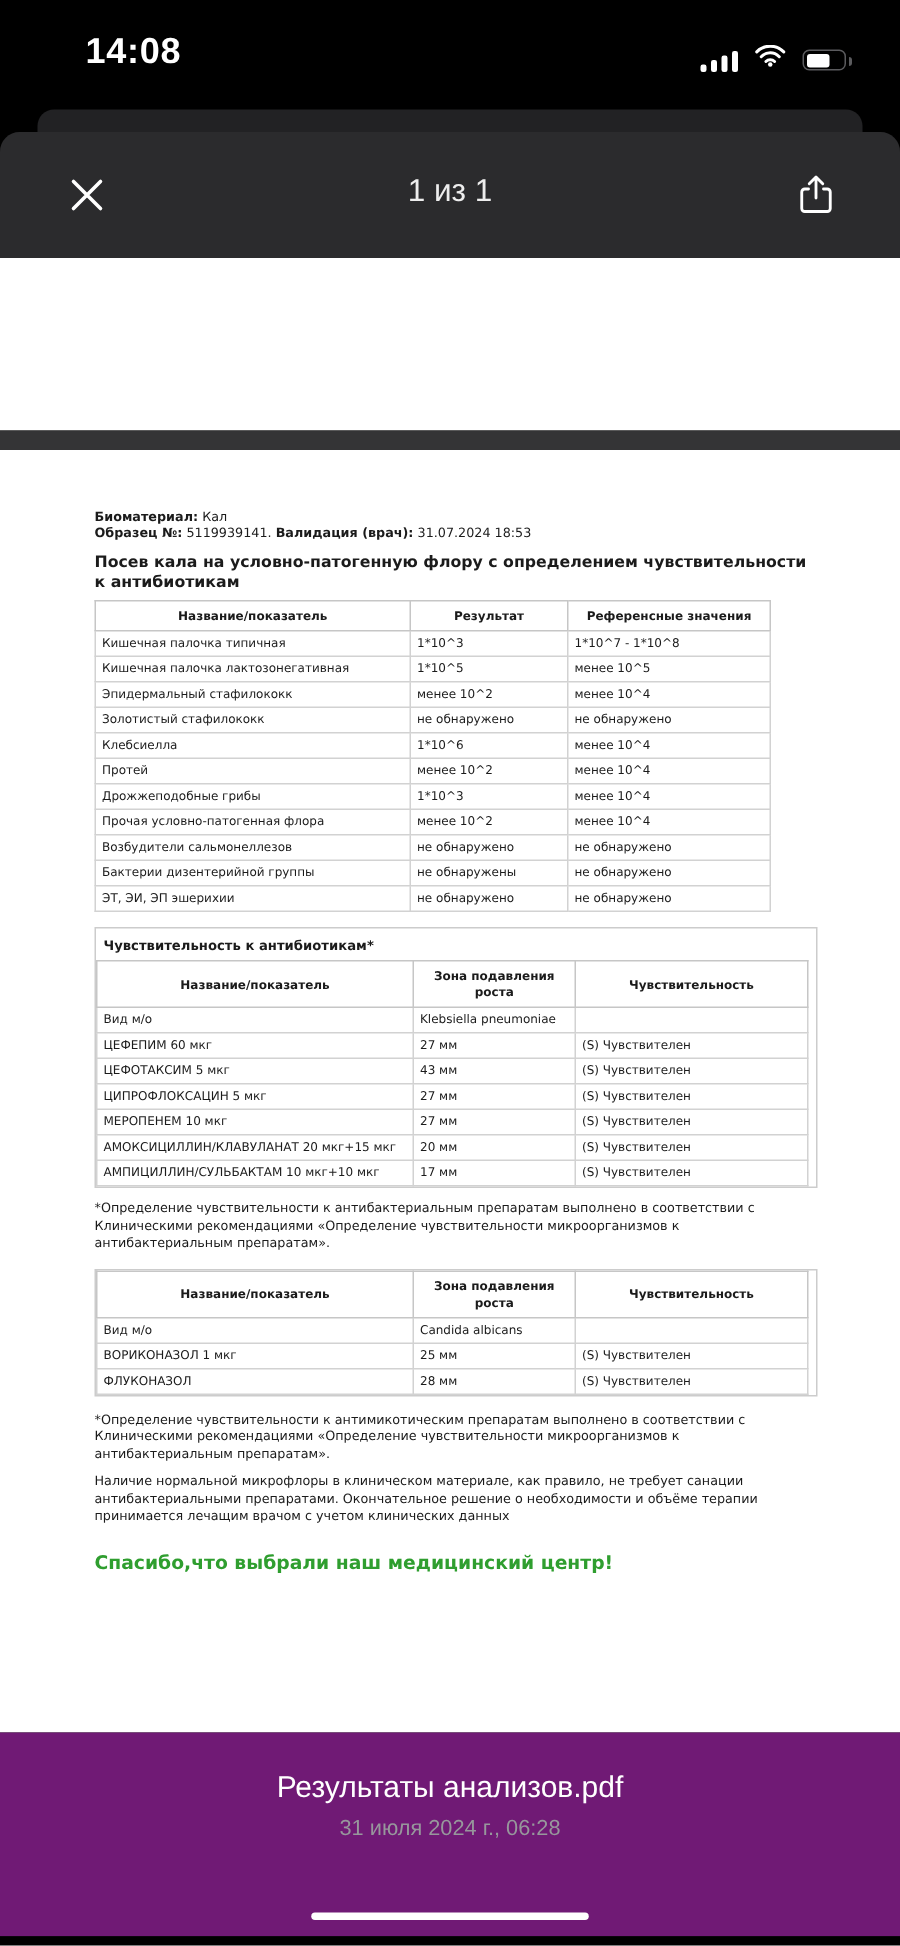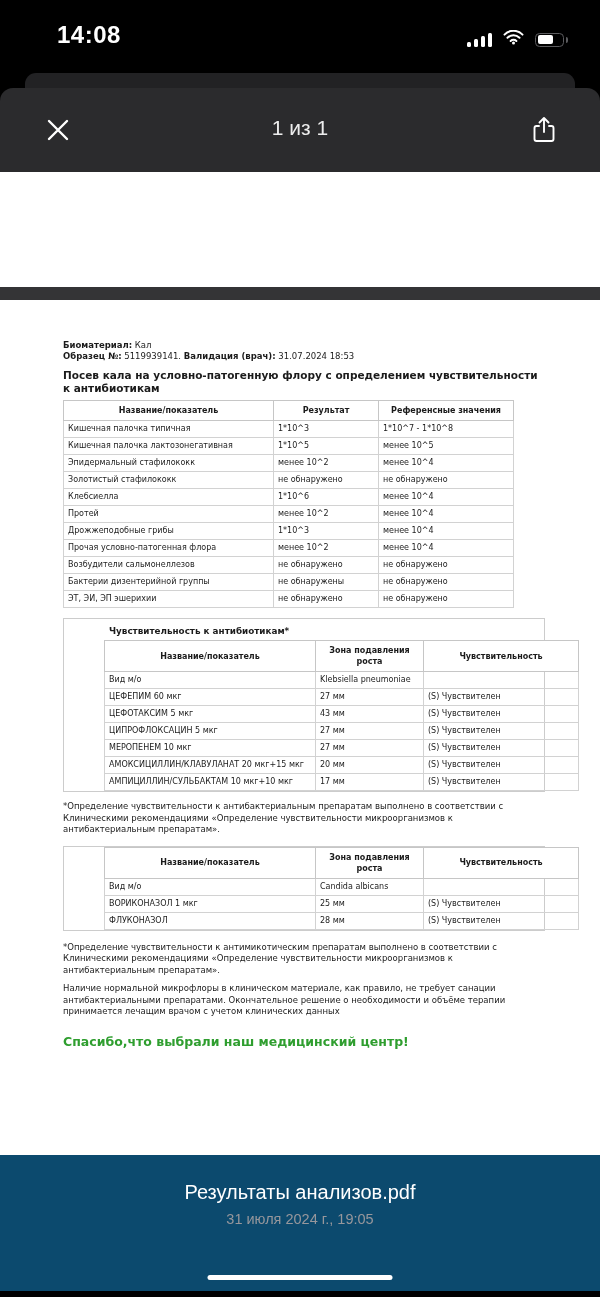--- a/index.html
+++ b/index.html
@@ -36,32 +36,32 @@
   .meta b { font-weight:700; }
   .doc-title { font-size:10.5px; font-weight:700; line-height:13px; margin-top:7px; max-width:482px; }
 
   table { border-collapse:collapse; font-size:8px; color:#1b1b1b; table-layout:fixed; }
   th { font-weight:700; text-align:center; border:1px solid #c6c6c6; padding:4px 3px; line-height:11px; background:#fff; }
   td { border:1px solid #d2d2d2; padding:3px 4px; height:17px; line-height:10px; overflow:hidden; white-space:nowrap; }
 
   .flora-table { width:450px; margin-top:5px; }
   .flora-table .c1{width:210px} .flora-table .c2{width:105px} .flora-table .c3{width:135px}
 
-  .section-box { border:1px solid #cccccc; width:482px; margin-top:10px;padding-left:40px; }
+  .section-box { border:1px solid #cccccc; width:482px; margin-top:10px; }
   .section-title { font-size:8.8px; font-weight:700; padding:7px 4px 3px 5px; line-height:11px; }
   .sens-table { width:474px; }
   .sens-table .c1{width:211px} .sens-table .c2{width:108px} .sens-table .c3{width:155px}
 
   .footnote { font-size:8.5px; line-height:11.5px; margin-top:9px; max-width:487px; }
   .footnote.second { margin-top:11px; }
   .closing-note { font-size:8.5px; line-height:11.5px; margin-top:7px; max-width:487px; }
   .thanks { color:#2f9e2f; font-size:12.5px; font-weight:700; margin-top:16px; }
 
   
-  .bottom-bar { position:absolute; top:1155px; left:0; right:0; bottom:0; background:#0c4a6e; text-align:center; }
+  .bottom-bar { position:absolute; top:1155px; left:0; right:0; bottom:0; background:#701a75; text-align:center; }
   .filename { color:#fff; font-size:20px; margin-top:26px; }
   .filedate { color:#97979c; font-size:14.5px; margin-top:7px; }
   .home-indicator { position:absolute; bottom:11px; left:50%; transform:translateX(-50%);
                     width:185px; height:5px; background:#fff; border-radius:3px; cursor:pointer; }
 </style>
 </head>
 <body>
 
 <div class="screen">
 
@@ -285,17 +285,17 @@
       </table>
     </div>
     <div class="footnote second">*Определение чувствительности к антимикотическим препаратам выполнено в соответствии с Клиническими рекомендациями «Определение чувствительности микроорганизмов к антибактериальным препаратам».</div>
 
     <div class="closing-note">Наличие нормальной микрофлоры в клиническом материале, как правило, не требует санации антибактериальными препаратами. Окончательное решение о необходимости и объёме терапии принимается лечащим врачом с учетом клинических данных</div>
     <div class="thanks">Спасибо,что выбрали наш медицинский центр!</div>
   </div>
 
   <div class="bottom-bar">
     <div class="filename">Результаты анализов.pdf</div>
-    <div class="filedate">31 июля 2024 г., 19:05</div>
+    <div class="filedate">31 июля 2024 г., 06:28</div>
     <div class="home-indicator"></div>
   </div>
 
 </div>
 
 </body></html>

